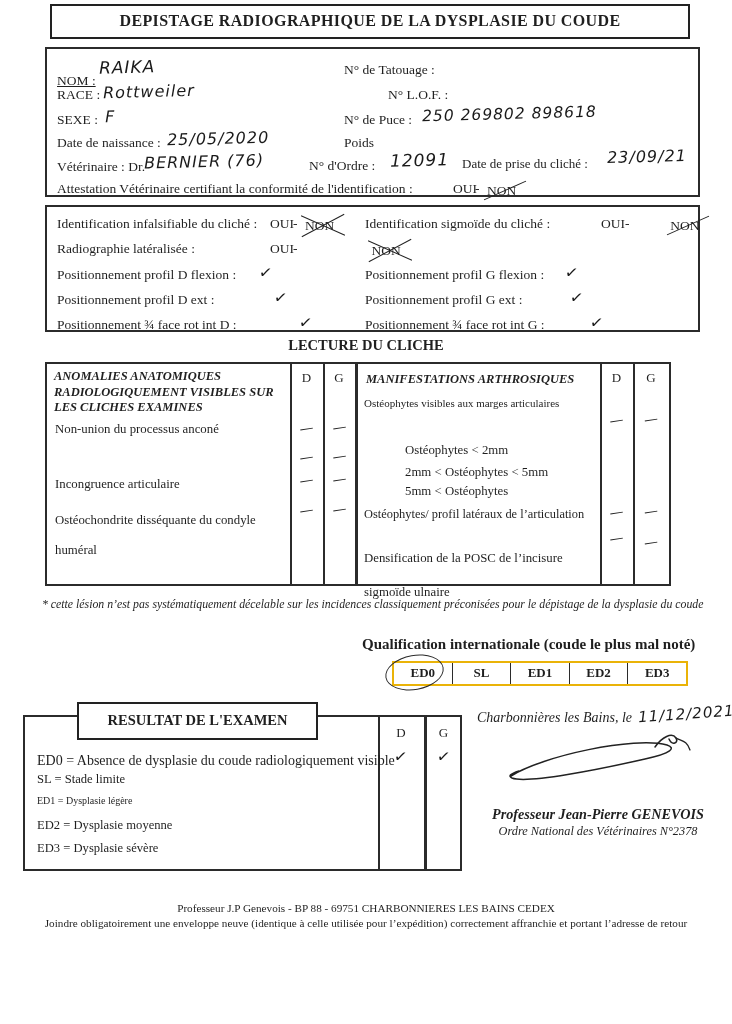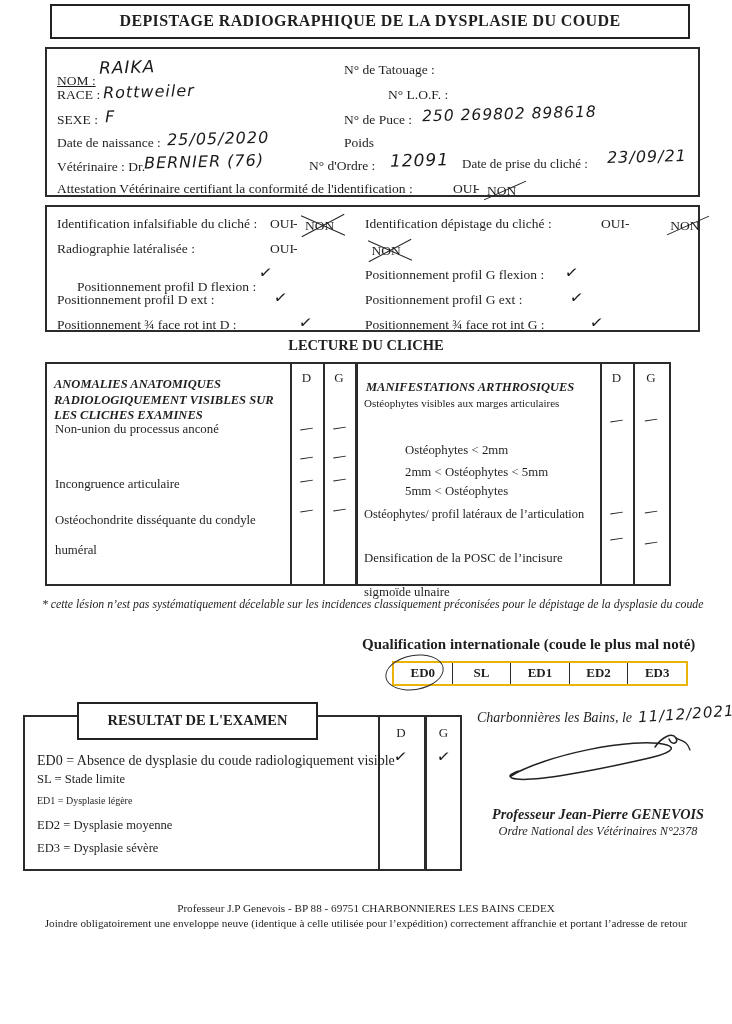--- a/index.html
+++ b/index.html
@@ -22,21 +22,21 @@
   .cross{position:relative;}
   .cross::before{content:"";position:absolute;left:-6px;top:45%;width:48px;
       border-top:1.6px solid #222;transform:rotate(-28deg);}
   .cross::after{content:"";position:absolute;left:-6px;top:45%;width:48px;
       border-top:1.6px solid #222;transform:rotate(24deg);}
   .title-box{position:absolute;left:50px;top:4px;width:636px;height:31px;
       border:2.5px solid #222;text-align:center;line-height:30px;
       font-weight:bold;font-size:16px;letter-spacing:.4px;}
   .vline{position:absolute;top:0;bottom:0;background:#2b2b2b;}
   .th{font-weight:bold;font-style:italic;font-size:12.5px;line-height:15.5px;
-      white-space:normal;margin-top:8px;}
+      white-space:normal;}
   .colhead{font-size:13px;text-align:center;}
   .grade-table{position:absolute;left:392px;top:661px;width:292px;height:21px;
       display:flex;border:2px solid #eab308;}
   .grade-cell{flex:1;border-right:1.5px solid #2b2b2b;text-align:center;
       font-weight:bold;font-size:13px;line-height:20px;}
   .grade-cell:last-child{border-right:none;}
   .ellipse{position:absolute;left:385px;top:655px;width:57px;height:33px;
       border:1.6px solid #2a2a2a;border-radius:50%;transform:rotate(-10deg);}
   .res-title{position:absolute;left:77px;top:702px;width:237px;height:34px;
       border:2.5px solid #222;background:#fff;text-align:center;line-height:32px;
@@ -81,31 +81,31 @@
     <span class="abs lbl" style="left:428px;top:132px;">-</span>
     <span class="abs lbl slash" style="left:440px;top:132px;">NON</span>
   </div>
 
   <div class="box" style="left:45px;top:205px;width:651px;height:123px;">
     <span class="abs lbl" style="left:10px;top:9px;">Identification infalsifiable du cliché :</span>
     <span class="abs lbl" style="left:223px;top:9px;">OUI</span>
     <span class="abs lbl" style="left:246px;top:9px;">-</span>
     <span class="abs lbl cross" style="left:258px;top:9px;">NON</span>
 
-    <span class="abs lbl" style="left:318px;top:9px;">Identification dépistage du cliché :</span>
+    <span class="abs lbl" style="left:318px;top:9px;">Identification sigmoïde du cliché :</span>
     <span class="abs lbl" style="left:554px;top:9px;">OUI</span>
     <span class="abs lbl" style="left:578px;top:9px;">-</span>
     <span class="abs lbl slash" style="left:590px;top:9px;">NON</span>
 
     <span class="abs lbl" style="left:10px;top:34px;">Radiographie latéralisée :</span>
     <span class="abs lbl" style="left:223px;top:34px;">OUI</span>
     <span class="abs lbl" style="left:246px;top:34px;">-</span>
     <span class="abs lbl cross" style="left:258px;top:34px;">NON</span>
 
-    <span class="abs lbl" style="left:10px;top:72px;margin-left:20px;">Positionnement profil D flexion :</span>
+    <span class="abs lbl" style="left:10px;top:60px;">Positionnement profil D flexion :</span>
     <span class="abs check" style="left:212px;top:56px;">✓</span>
     <span class="abs lbl" style="left:318px;top:60px;">Positionnement profil G flexion :</span>
     <span class="abs check" style="left:518px;top:56px;">✓</span>
 
     <span class="abs lbl" style="left:10px;top:85px;">Positionnement profil D ext :</span>
     <span class="abs check" style="left:227px;top:81px;">✓</span>
     <span class="abs lbl" style="left:318px;top:85px;">Positionnement profil G ext :</span>
     <span class="abs check" style="left:523px;top:81px;">✓</span>
 
     <span class="abs lbl" style="left:10px;top:110px;">Positionnement ¾ face rot int D :</span>

